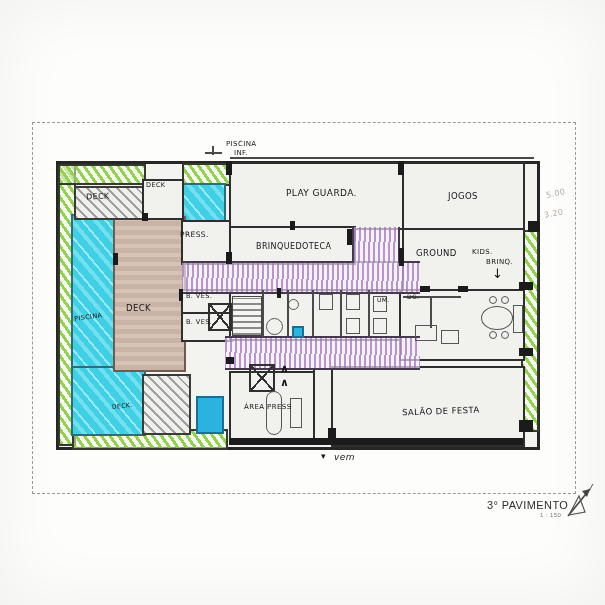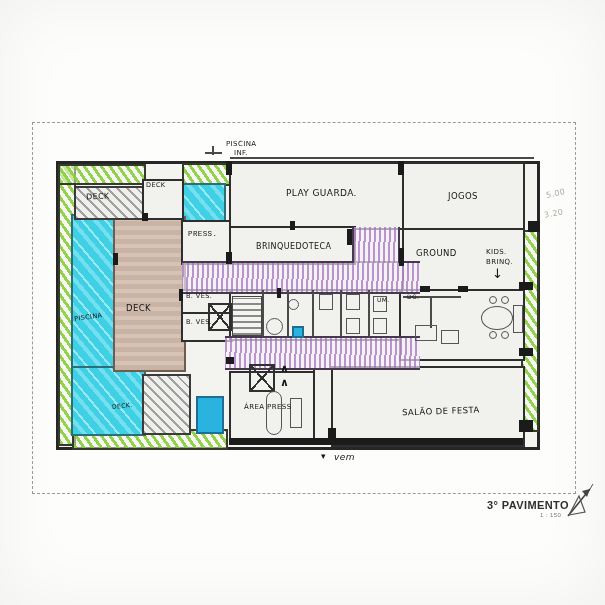--- a/index.html
+++ b/index.html
@@ -27,21 +27,21 @@
   .lbl{position:absolute;color:#141414;letter-spacing:.4px;white-space:nowrap;
        font-family:"DejaVu Sans",sans-serif;}
   .outline-only{border:1.5px solid #555;background:transparent;}
   .circ{border:1.5px solid #555;border-radius:50%;background:transparent;}
   .xbox{border:2px solid #303030;background:
     linear-gradient(to top right,transparent calc(50% - 1px),#303030 calc(50% - 1px) calc(50% + 1px),transparent calc(50% + 1px)),
     linear-gradient(to bottom right,transparent calc(50% - 1px),#303030 calc(50% - 1px) calc(50% + 1px),transparent calc(50% + 1px));}
   .stairs{border:1.5px solid #444;
     background:repeating-linear-gradient(0deg,#8a8a8a 0 1.5px,#f4f4f1 1.5px 6px);}
   .pencil{color:#b3ada3;}
-  .title{font-family:"Liberation Sans",sans-serif;font-weight:bold;color:#2f2f2f;}
+  .title{font-family:"Liberation Sans",sans-serif;font-weight:normal;color:#2f2f2f;}
   .scale{font-family:"Liberation Sans",sans-serif;color:#7a7a7a;}
 </style>
 </head>
 <body>
 
 <div class="sheet">
 
   <div class="abs trim" style="left:32px;top:122px;width:542px;height:370px;"></div>
 
   <div class="abs outline" style="left:56px;top:161px;width:478px;height:283px;"></div>
@@ -131,26 +131,26 @@
   <div class="abs jamb" style="left:226px;top:357px;width:8px;height:7px;"></div>
   <div class="abs jamb" style="left:328px;top:428px;width:8px;height:14px;"></div>
   <div class="abs jamb" style="left:142px;top:213px;width:6px;height:8px;"></div>
   <div class="abs jamb" style="left:113px;top:253px;width:5px;height:12px;"></div>
   <div class="abs jamb" style="left:179px;top:289px;width:4px;height:12px;"></div>
 
   <span class="lbl" style="left:86px;top:192px;font-size:8px;transform:rotate(-3deg);">DECK</span>
   <span class="lbl" style="left:146px;top:181px;font-size:6.5px;">DECK</span>
   <span class="lbl" style="left:74px;top:313px;font-size:6.5px;transform:rotate(-8deg);">PISCINA</span>
   <span class="lbl" style="left:126px;top:303px;font-size:8.5px;">DECK</span>
-  <span class="lbl" style="left:188px;top:230px;font-size:7.5px;font-family:Liberation Mono, monospace;">PRESS.</span>
+  <span class="lbl" style="left:180px;top:230px;font-size:7.5px;">PRESS.</span>
   <span class="lbl" style="left:286px;top:188px;font-size:9px;">PLAY GUARDA.</span>
   <span class="lbl" style="left:256px;top:242px;font-size:8px;">BRINQUEDOTECA</span>
   <span class="lbl" style="left:448px;top:191px;font-size:8.5px;">JOGOS</span>
   <span class="lbl" style="left:416px;top:248px;font-size:8.5px;">GROUND</span>
-  <span class="lbl" style="left:486px;top:248px;font-size:7px;">KIDS.</span>
+  <span class="lbl" style="left:472px;top:248px;font-size:7px;">KIDS.</span>
   <span class="lbl" style="left:486px;top:258px;font-size:7px;">BRINQ.</span>
   <span class="lbl" style="left:492px;top:266px;font-size:13px;">↓</span>
   <span class="lbl" style="left:186px;top:292px;font-size:6.5px;">B. VES.</span>
   <span class="lbl" style="left:186px;top:318px;font-size:6.5px;">B. VES.</span>
   <span class="lbl" style="left:377px;top:296px;font-size:6px;">UM.</span>
   <span class="lbl" style="left:407px;top:293px;font-size:6px;">DG.</span>
   <span class="lbl" style="left:112px;top:402px;font-size:6px;transform:rotate(-6deg);">DECK.</span>
   <span class="lbl" style="left:244px;top:403px;font-size:7px;">ÁREA PRESS</span>
   <span class="lbl" style="left:402px;top:406px;font-size:8.5px;transform:rotate(-2deg);">SALÃO DE FESTA</span>
 

